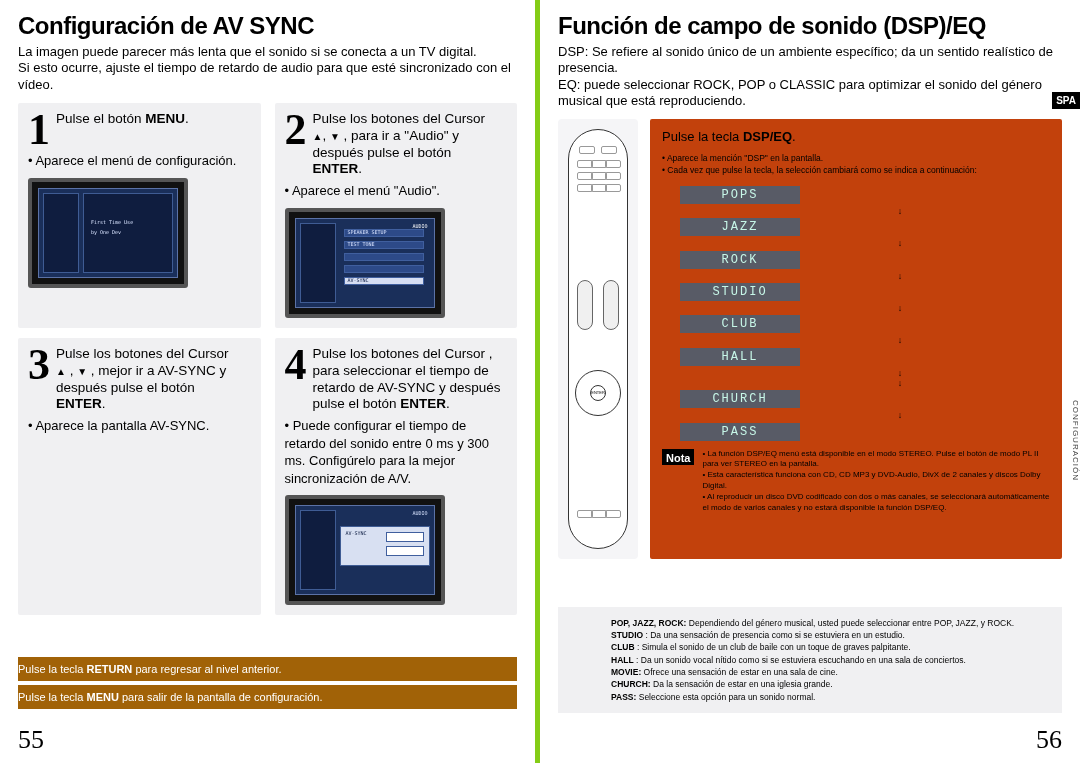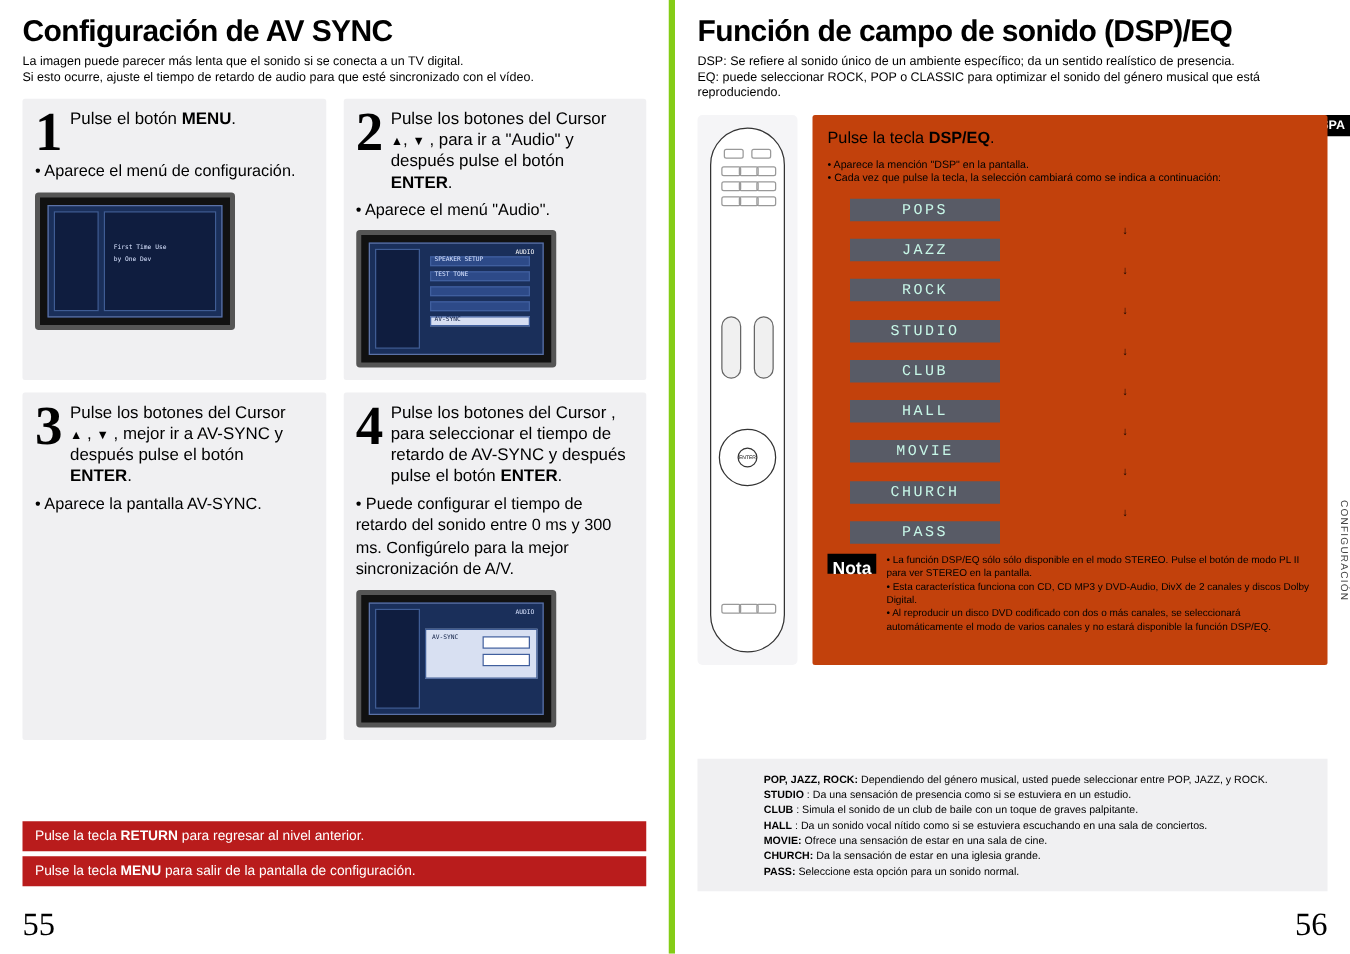--- a/index.html
+++ b/index.html
@@ -1,42 +1,42 @@
 <!DOCTYPE html>
 <html><head>
 <meta charset="utf-8">
 <style>
   * { box-sizing: border-box; margin: 0; padding: 0; }
   html, body { width: 1080px; height: 763px; font-family: Arial, Helvetica, sans-serif; background: #fff; color: #000; }
   .spread { display: flex; width: 100%; height: 100%; }
   .page { width: 50%; height: 100%; position: relative; padding: 12px 18px 40px 18px; background: #fff; }
   .page.left { border-right: 5px solid #84cc16; }
   h1 { font-size: 24px; font-weight: bold; letter-spacing: -0.5px; margin-bottom: 4px; }
-  .subnote { font-size: 10px; line-height: 1.25; color: #000; margin-bottom: 10px; }
+  .subnote { font-size: 13px; line-height: 1.25; color: #000; margin-bottom: 10px; }
 
   
   .step-grid { display: grid; grid-template-columns: 1fr 1fr; gap: 10px 14px; }
   .step { background: #f0f0f2; border-radius: 2px; padding: 8px 10px 10px 10px; }
   .step-head { display: flex; align-items: flex-start; gap: 6px; margin-bottom: 4px; }
   .step-num { font-size: 44px; font-weight: bold; line-height: 0.85; font-family: "Times New Roman", serif; }
   .step-title { font-size: 13.5px; line-height: 1.25; flex: 1; }
   .step-title .b { font-weight: bold; }
   .step-body { font-size: 13px; line-height: 1.35; }
   .step-body .bullet::before { content: "• "; }
 
   
   .tv { width: 160px; height: 110px; background: #111; border-radius: 3px; margin-top: 8px; position: relative; overflow: hidden; border: 4px solid #555; }
   .tv-inner { position: absolute; inset: 6px; background: #1a2f5a; border: 1px solid #5b72a6; }
   .tv-panel { position: absolute; background: #0f1d3f; border: 1px solid #3f5c94; }
   .tv-text { position: absolute; font-size: 5px; color: #d8e3ff; font-family: monospace; white-space: pre; }
   .tv-row { position:absolute; left:48px; right:10px; height:8px; background:#2d4a88; border:1px solid #405f9e; }
 
   
   .footer-bars { position: absolute; left: 18px; right: 18px; bottom: 50px; }
-  .dark-bar { background: #b91c1c; color: #fff; font-size: 11px; padding: 6px 10px; margin-bottom: 4px; }
+  .dark-bar { background: #a16207; color: #fff; font-size: 11px; padding: 6px 0; margin-bottom: 4px; }
   .pgnum { position: absolute; bottom: 8px; font-size: 26px; font-family: "Times New Roman", serif; }
   .page.left .pgnum { left: 18px; }
   .page.right .pgnum { right: 18px; }
 
   
   .right-cols { display: flex; gap: 12px; }
   .remote-box { width: 80px; height: 440px; background: #f5f5f7; border-radius: 4px; display:flex; align-items:center; justify-content:center; }
   .remote { width: 60px; height: 420px; border: 1px solid #333; border-radius: 30px; background: #fff; position: relative; }
   .remote .btn { position:absolute; border:1px solid #666; border-radius:3px; background:#f0f0f0; }
   .remote .dpad { position:absolute; left:50%; top:240px; width:46px; height:46px; transform:translateX(-50%); border:1px solid #333; border-radius:50%; }
@@ -47,21 +47,21 @@
   .dsp-step .step-title { font-size: 13px; margin-bottom: 8px; }
   .dsp-bullets { font-size: 8.5px; line-height: 1.35; margin-bottom: 10px; }
   .dsp-bullets div::before { content: "• "; }
 
   .dsp-list { display:flex; flex-direction:column; gap:4px; margin-left:18px; }
   .dsp-row { display:flex; align-items:center; gap:6px;text-align:center; }
   .dsp-label { background:#585b66; color:#c7f7e8; font-family:"Courier New", monospace; font-size:12px; letter-spacing:2px; padding:2px 8px; min-width:120px; }
   .dsp-arrow { font-size:9px; text-align:center; margin-left:70px; line-height:0.7; }
 
   .nota-box { display:flex; gap:8px; margin-top:8px; font-size:8px; line-height:1.35; }
-  .nota-tag { background:#000; color:#fff; font-weight:bold; padding:2px 4px; height:16px; font-size:14px; }
+  .nota-tag { background:#000; color:#fff; font-weight:bold; padding:2px 4px; height:16px; font-size:11px; }
   .nota-body div::before { content:"• "; }
 
   .modes-box { position:absolute; left:18px; right:18px; bottom:50px; background:#f0f0f2; padding:10px 12px; font-size:8.5px; line-height:1.45; }
   .modes-box div b { font-weight:bold;padding-left:41px; }
 
   .spa-tag { position:absolute; right:0; top:92px; background:#000; color:#fff; font-size:10px; font-weight:bold; padding:3px 4px; }
   .side-tab { position:absolute; right:0; top:400px; writing-mode:vertical-rl; font-size:8px; letter-spacing:1px; color:#444;}
   .tri-up::before { content:"▲"; font-size:10px; }
   .tri-down::before { content:"▼"; font-size:10px; }
 </style>
@@ -244,37 +244,34 @@
             </div>
           <div class="dsp-arrow">↓</div>
           <div class="dsp-row">
               <span class="dsp-label">CLUB</span>
             </div>
           <div class="dsp-arrow">↓</div>
           <div class="dsp-row">
               <span class="dsp-label">HALL</span>
             </div>
           <div class="dsp-arrow">↓</div>
-          <div class="dsp-row">
-              <span class="dsp-label">MOVIE</span>
-            </div>
           <div class="dsp-arrow">↓</div>
           <div class="dsp-row">
               <span class="dsp-label">CHURCH</span>
             </div>
           <div class="dsp-arrow">↓</div>
           <div class="dsp-row">
               <span class="dsp-label">PASS</span>
             </div>
         </div>
 
         <div class="nota-box">
           <div class="nota-tag">Nota</div>
           <div class="nota-body">
-            <div>La función DSP/EQ sólo sólo disponible en el modo STEREO. Pulse el botón de modo       PL II para ver STEREO en la pantalla.</div>
+            <div>La función DSP/EQ menú está disponible en el modo STEREO. Pulse el botón de modo       PL II para ver STEREO en la pantalla.</div>
             <div>Esta característica funciona con CD, CD MP3 y DVD-Audio, DivX de 2 canales y discos Dolby Digital.</div>
             <div>Al reproducir un disco DVD codificado con dos o más canales, se seleccionará automáticamente el modo de varios canales y no estará disponible la función DSP/EQ.</div>
           </div>
         </div>
       </div>
     </div>
 
     <div class="modes-box">
       <div><b>POP, JAZZ, ROCK:</b><span> Dependiendo del género musical, usted puede seleccionar entre POP, JAZZ, y ROCK.</span></div>
       <div><b>STUDIO</b><span> : Da una sensación de presencia como si se estuviera en un estudio.</span></div>

